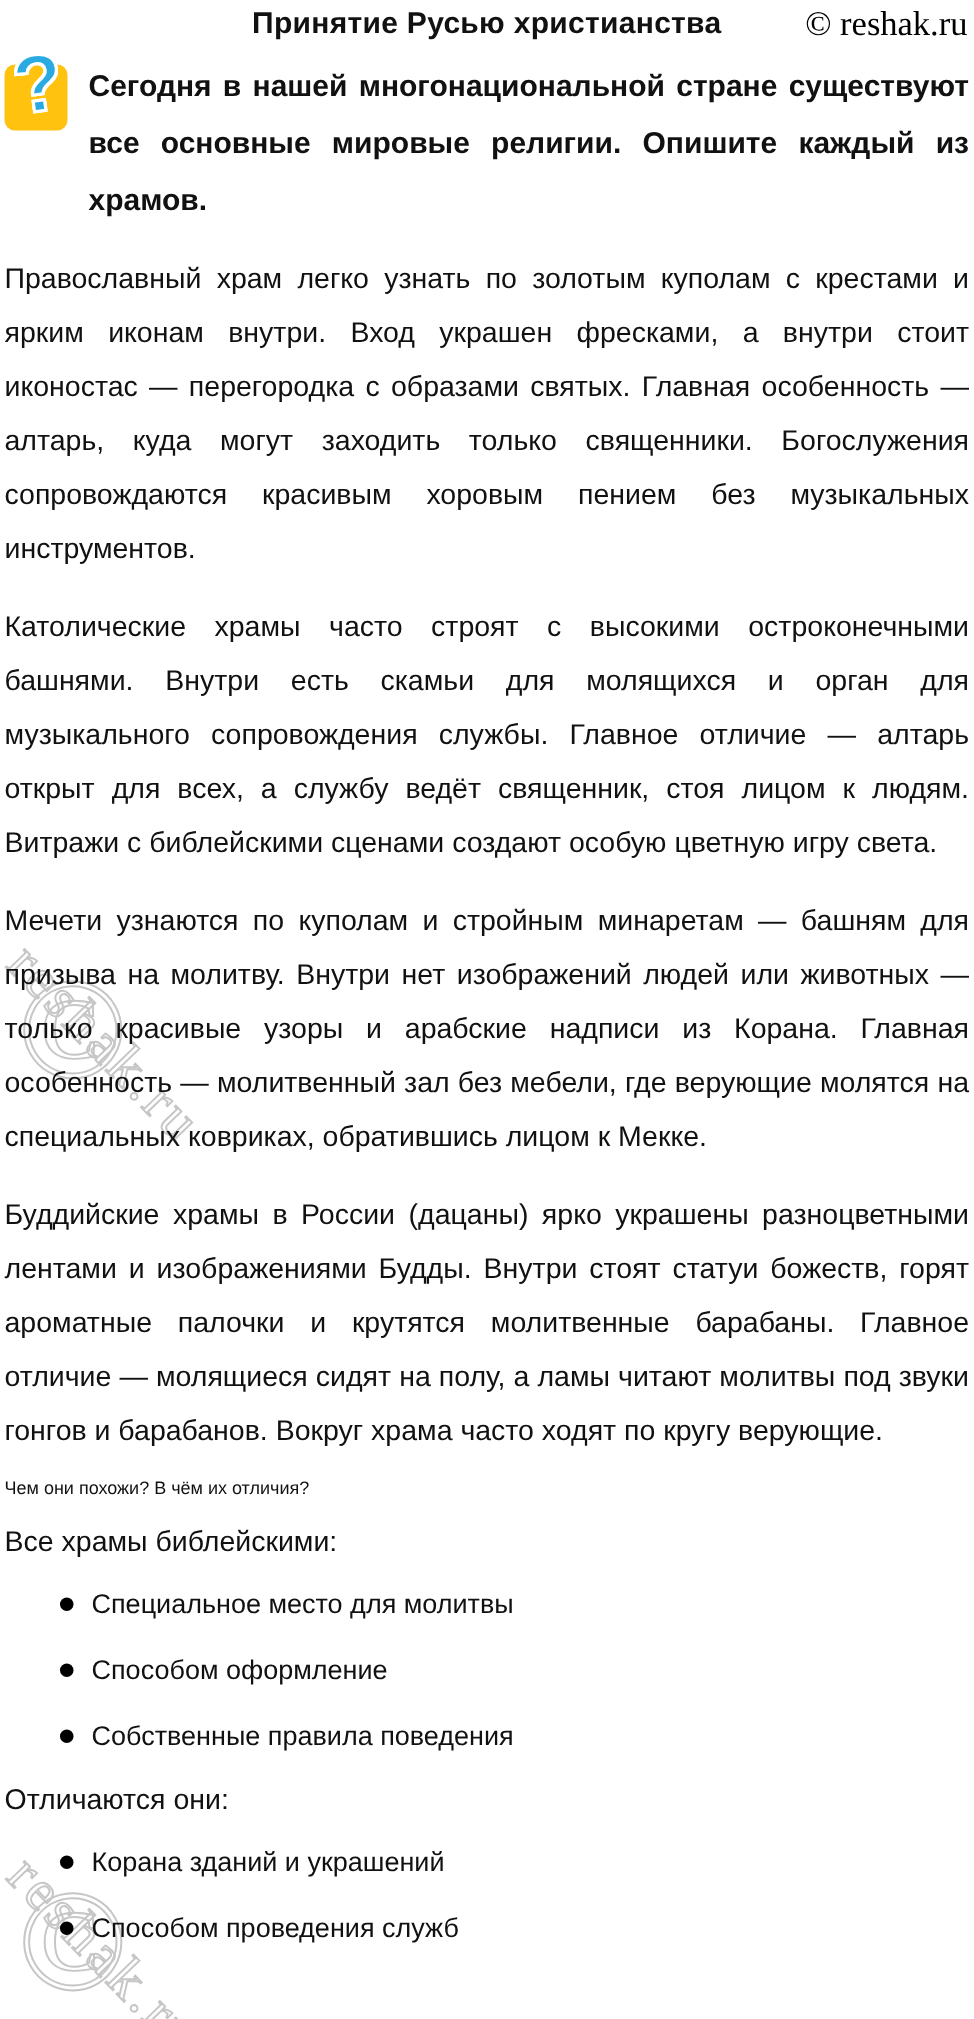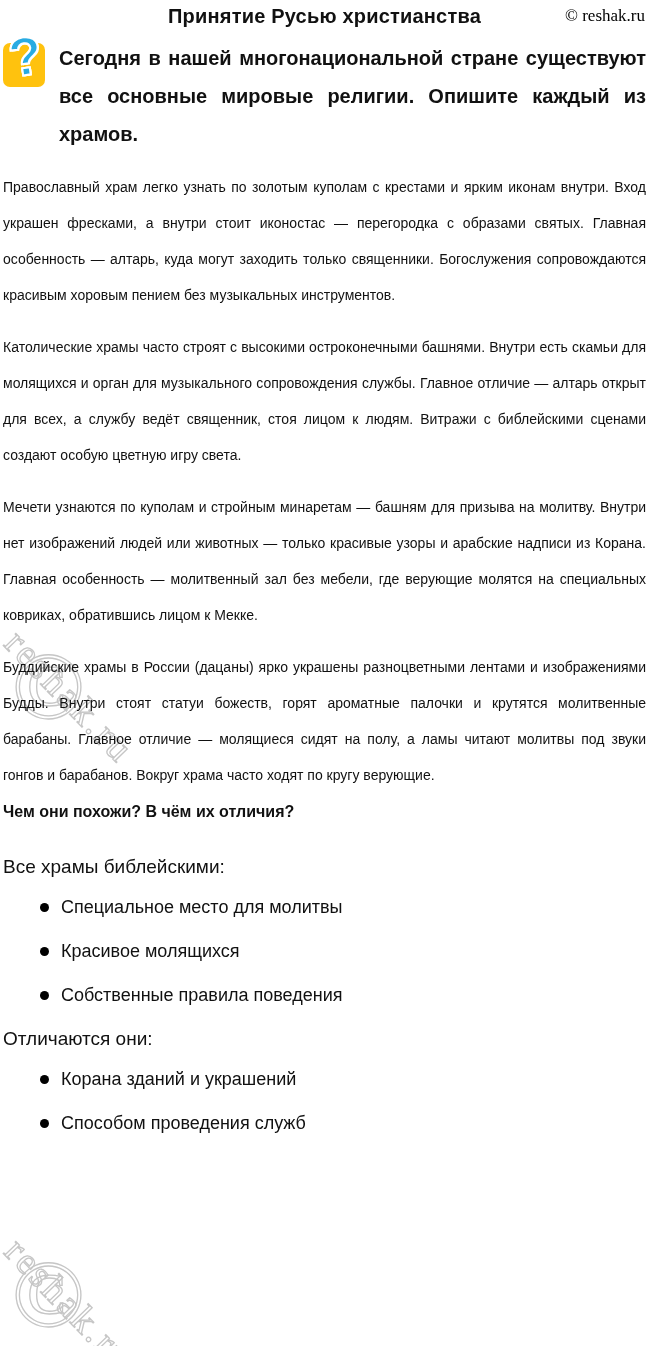--- a/index.html
+++ b/index.html
@@ -23,21 +23,21 @@
   
   .hdr { position: relative; height: 26px; margin-top: 1px; }
   .hdr h1 {
     margin: 0; text-align: center;
     font-size: 20px; line-height: 26px; font-weight: bold;
     letter-spacing: 0.2px;
   }
   .copyright {
     position: absolute; right: 1px; top: 0;
     font-family: "Liberation Serif", serif;
-    font-size: 17px; line-height: 26px; font-weight: normal;
+    font-size: 23px; line-height: 26px; font-weight: normal;
     color: #000;
   }
 
   
   .intro {
     margin: 10px 0 4px 0;
     font-size: 20px; font-weight: bold;
     line-height: 38px;
     text-align: justify;
   }
@@ -55,27 +55,27 @@
     color: #29ABE2;
     transform: rotate(-8deg);
     -webkit-text-stroke: 2px #ffffff;
     text-shadow: -1px -1px 0 #fff, 1px -1px 0 #fff, -1px 1px 0 #fff, 1px 1px 0 #fff;
     line-height: 1;
   }
 
   
   p.body-p {
     margin: 16px 0 4px 0;
-    font-size: 14px;
+    font-size: 19px;
     line-height: 36px;
     text-align: justify;
   }
   h2.sub {
-    margin: 2px 0 22px 0;
-    font-size: 16px; font-weight: bold;
+    margin: 2px 0 4px 0;
+    font-size: 12px; font-weight: normal;
     line-height: 30px;
   }
   p.lead {
     margin: 0 0 4px 0;
     font-size: 19px; line-height: 36px;
   }
   ul.blist {
     margin: 0 0 2px 0;
     padding: 0 0 0 58px;
     list-style: none;
@@ -153,21 +153,21 @@
     <p class="body-p">Православный храм легко узнать по золотым куполам с крестами и ярким иконам внутри. Вход украшен фресками, а внутри стоит иконостас — перегородка с образами святых. Главная особенность — алтарь, куда могут заходить только священники. Богослужения сопровождаются красивым хоровым пением без музыкальных инструментов.</p>
     <p class="body-p">Католические храмы часто строят с высокими остроконечными башнями. Внутри есть скамьи для молящихся и орган для музыкального сопровождения службы. Главное отличие — алтарь открыт для всех, а службу ведёт священник, стоя лицом к людям. Витражи с библейскими сценами создают особую цветную игру света.</p>
     <p class="body-p">Мечети узнаются по куполам и стройным минаретам — башням для призыва на молитву. Внутри нет изображений людей или животных — только красивые узоры и арабские надписи из Корана. Главная особенность — молитвенный зал без мебели, где верующие молятся на специальных ковриках, обратившись лицом к Мекке.</p>
     <p class="body-p">Буддийские храмы в России (дацаны) ярко украшены разноцветными лентами и изображениями Будды. Внутри стоят статуи божеств, горят ароматные палочки и крутятся молитвенные барабаны. Главное отличие — молящиеся сидят на полу, а ламы читают молитвы под звуки гонгов и барабанов. Вокруг храма часто ходят по кругу верующие.</p>
 
     <h2 class="sub">Чем они похожи? В чём их отличия?</h2>
 
     <p class="lead">Все храмы библейскими:</p>
     <ul class="blist">
       <li><span>Специальное место для молитвы</span></li>
-      <li><span>Красивое молящихся</span></li>
+      <li><span>Способом оформление</span></li>
       <li><span>Собственные правила поведения</span></li>
     </ul>
 
     <p class="lead">Отличаются они:</p>
     <ul class="blist">
       <li><span>Корана зданий и украшений</span></li>
       <li><span>Способом проведения служб</span></li>
     </ul>
 
   </div>

